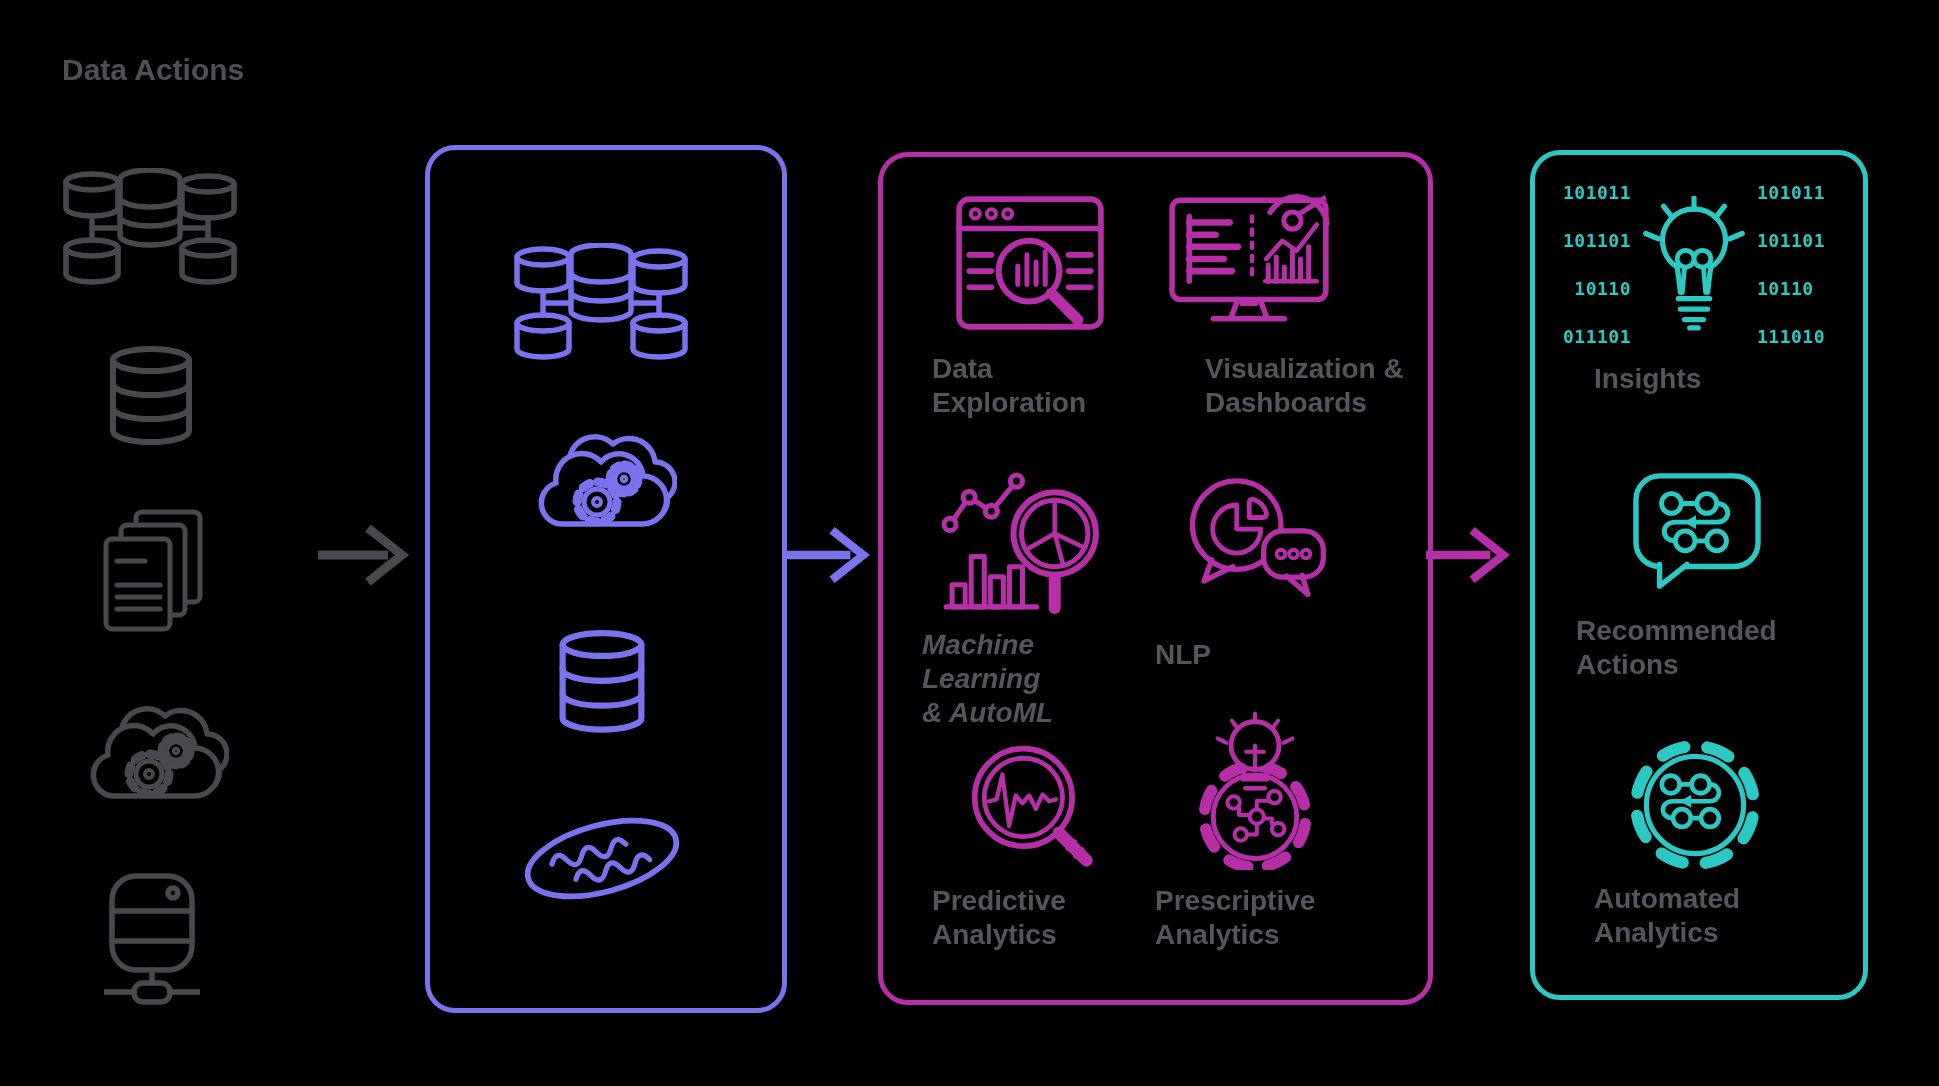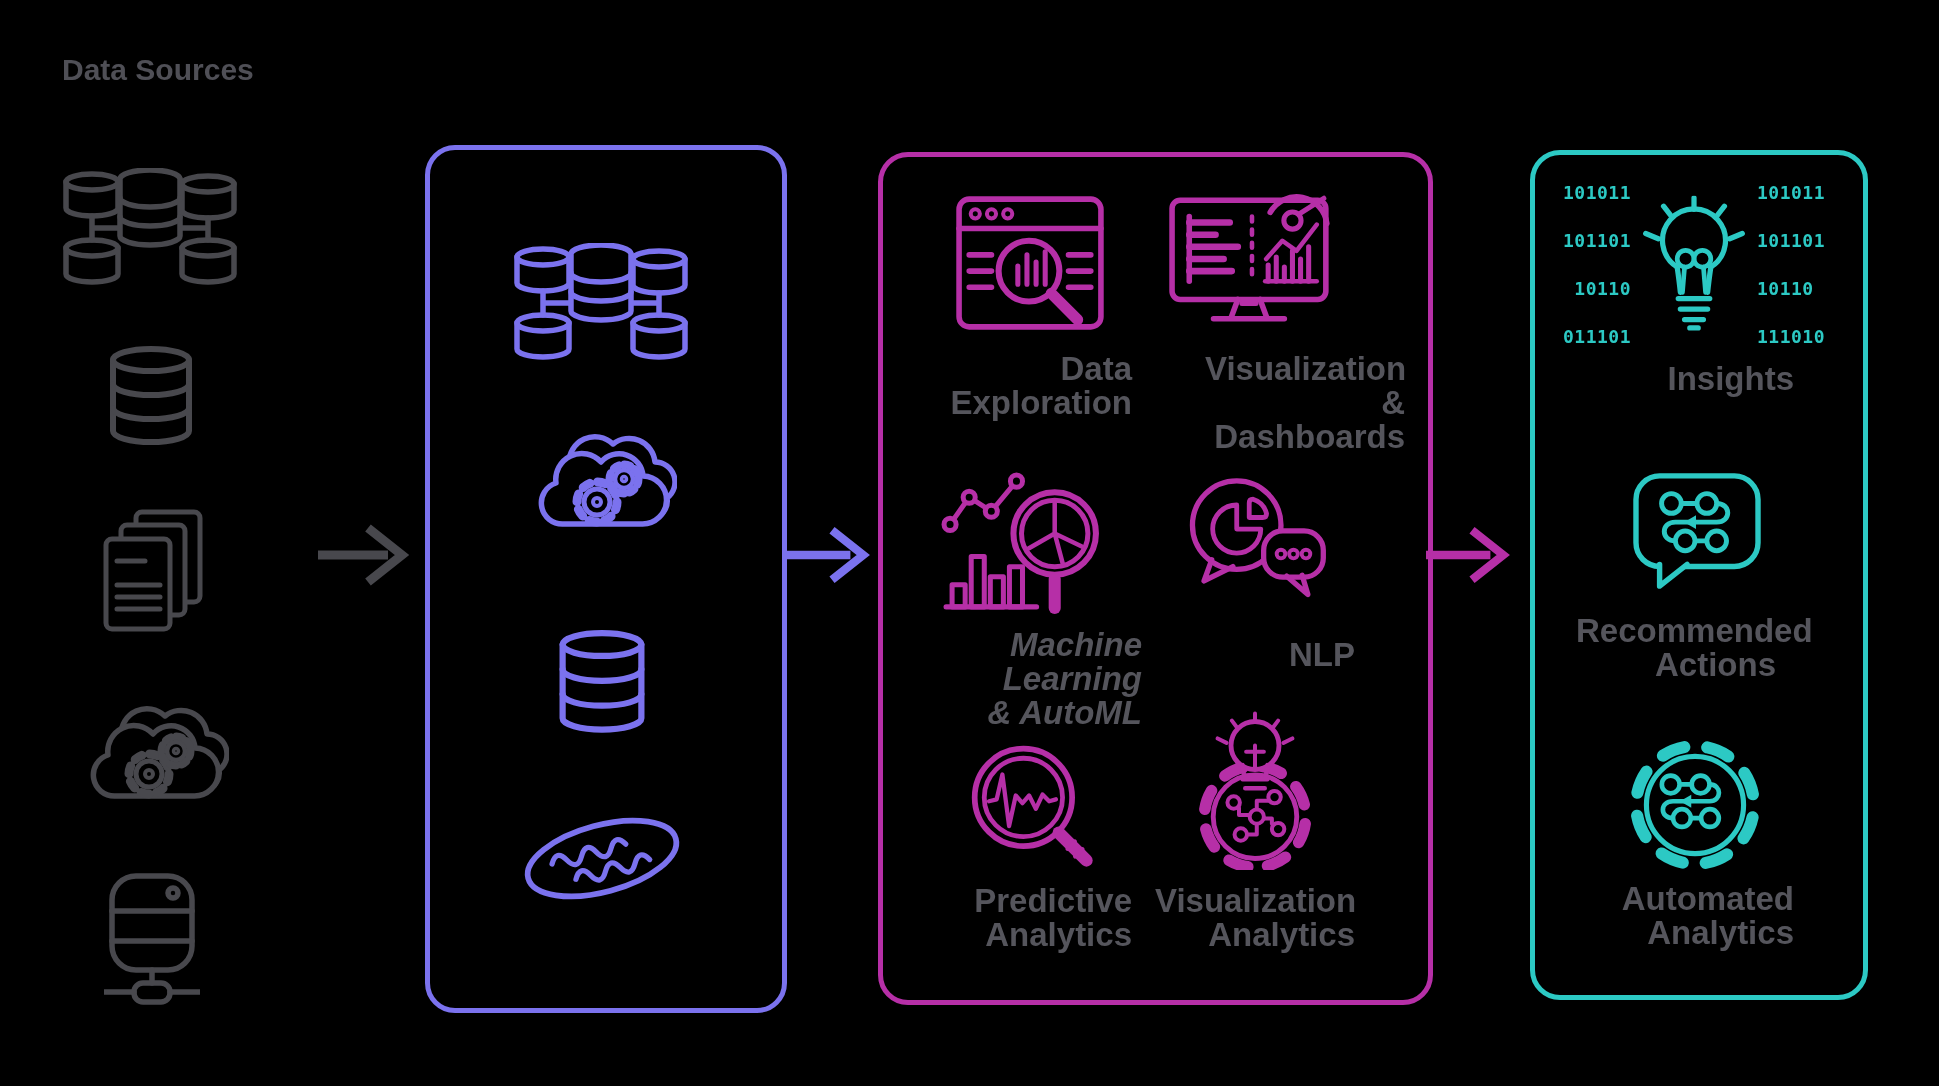--- a/index.html
+++ b/index.html
@@ -10,21 +10,21 @@
   .c-gray{color:var(--gray);}
   .c-purple{color:var(--purple);}
   .c-pink{color:var(--pink);}
   .c-teal{color:var(--teal);}
   .title{color:var(--title);font-weight:bold;font-size:30px;line-height:39px;}
   .title.center{text-align:center;}
   .box{position:absolute;border:5px solid;border-radius:30px;background:transparent;}
   .box.purple{border-color:var(--purple);}
   .box.pink{border-color:var(--pink);}
   .box.teal{border-color:var(--teal);}
-  .lbl{position:absolute;color:var(--label);font-weight:bold;font-size:33px;line-height:34px;text-align:right;}
+  .lbl{position:absolute;color:var(--label);font-weight:bold;font-size:28px;line-height:34px;text-align:left;}
   .insights-row{display:flex;align-items:center;justify-content:center;}
   .binary{font-family:"DejaVu Sans Mono",monospace;font-weight:bold;font-size:18px;line-height:16px;
           color:var(--teal);letter-spacing:.5px;white-space:pre;}
   .binary.left{text-align:right;}
   .binary.right{text-align:left;}
 </style>
 </head>
 <body>
 
 <svg width="0" height="0" style="position:absolute" aria-hidden="true">
@@ -236,21 +236,21 @@
       <g fill="none" stroke="currentColor" stroke-width="9" stroke-linecap="butt" stroke-linejoin="miter">
         <path d="M0 36 H70"></path>
         <path d="M50 9 L84 36 L50 63"></path>
       </g>
     </symbol>
   </defs>
 </svg>
 
 <div class="canvas">
 
-  <div class="abs title" style="left:62px;top:50px;width:240px;">Data Sources</div>
+  <div class="abs title" style="left:62px;top:50px;width:240px;">Data Actions</div>
 
   <div class="abs icon c-gray" style="left:62px;top:168px;width:176px;height:120px;">
     <svg viewBox="0 0 176 120">
         <use href="#sym-db-cluster"></use>
       </svg>
   </div>
   <div class="abs icon c-gray" style="left:106px;top:344px;width:90px;height:110px;">
     <svg viewBox="0 0 90 110">
         <use href="#sym-database"></use>
       </svg>
@@ -357,21 +357,21 @@
     <div>Predictive</div>
     <div>Analytics</div>
   </div>
 
   <div class="abs icon c-pink" style="left:1182px;top:710px;width:146px;height:160px;">
     <svg viewBox="0 0 164 180">
         <use href="#sym-prescriptive"></use>
       </svg>
   </div>
   <div class="lbl" style="left:1155px;top:884px;width:200px;">
-    <div>Visualization</div>
+    <div>Prescriptive</div>
     <div>Analytics</div>
   </div>
 
   <div class="abs icon c-pink" style="left:1426px;top:519px;width:92px;height:72px;">
     <svg viewBox="0 0 100 72">
         <use href="#sym-arrow"></use>
       </svg>
   </div>
 
   <div class="box teal" style="left:1530px;top:150px;width:328px;height:840px;"></div>

